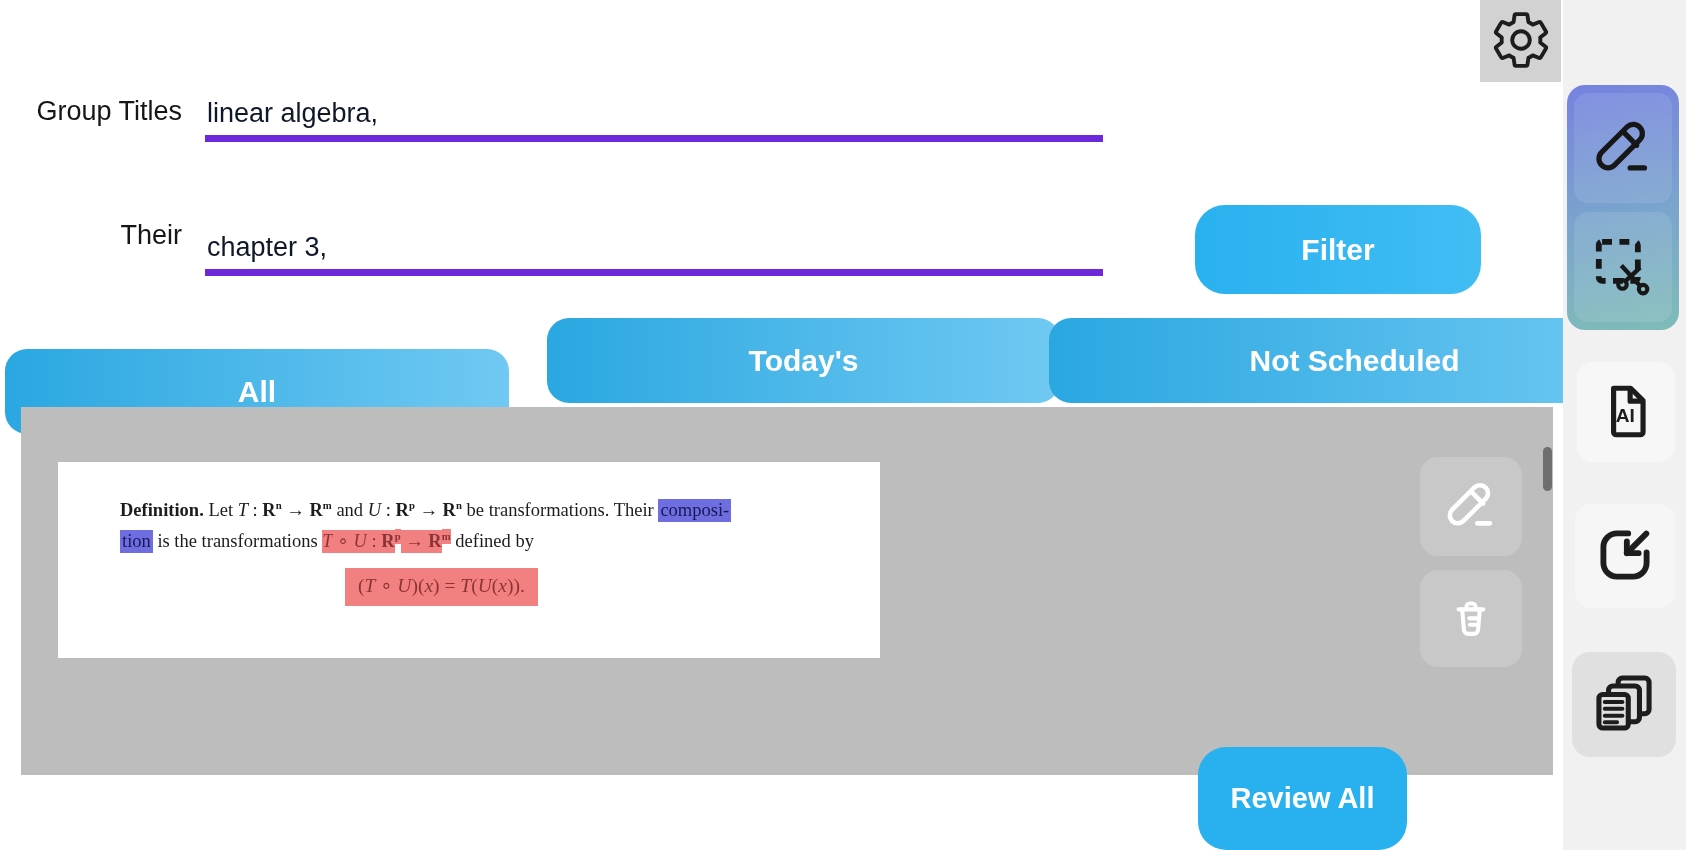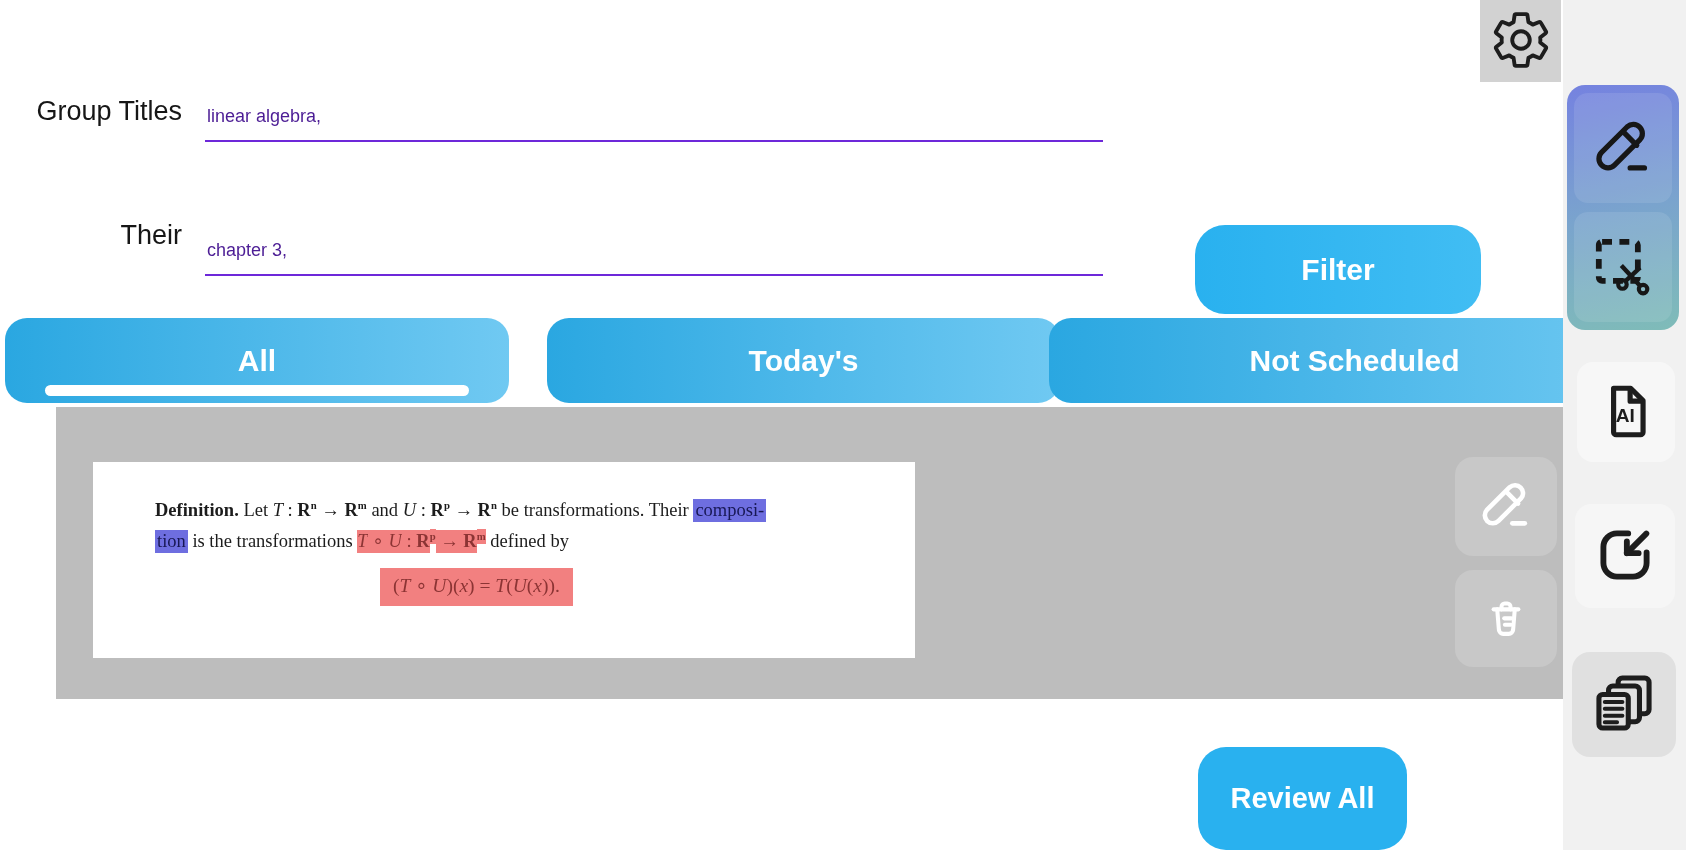--- a/index.html
+++ b/index.html
@@ -5,43 +5,43 @@
   html,body{margin:0;padding:0;}
   body{width:1686px;height:850px;font-family:"Liberation Sans",sans-serif;}
   .screen{position:relative;width:1686px;height:850px;background:#ffffff;overflow:hidden;}
   button{border:none;padding:0;margin:0;background:none;font-family:inherit;cursor:pointer;}
 
   
   .form-label{position:absolute;left:20px;width:162px;text-align:right;font-size:27px;color:#161616;line-height:34px;}
   .gt-label{top:94px;}
   .tags-label{top:218px;}
   .field{position:absolute;left:205px;width:898px;height:56px;background:transparent;border:none;outline:none;
-         border-bottom:2px solid #6d28d9;font-size:18px;color:#4c1d95;padding:6px 2px 0 2px;box-sizing:border-box;
+         border-bottom:7px solid #6d28d9;font-size:27px;color:#0f172a;padding:6px 2px 0 2px;box-sizing:border-box;
          font-family:"Liberation Sans",sans-serif;}
   .gt-field{top:86px;}
   .tags-field{top:220px;}
 
-  .filter-btn{position:absolute;left:1195px;top:225px;width:286px;height:89px;border-radius:30px;
+  .filter-btn{position:absolute;left:1195px;top:205px;width:286px;height:89px;border-radius:30px;
       background:linear-gradient(90deg,var(--accent-blue,#29b1ef),var(--accent-blue-light,#41bdf3));
       color:#fff;font-weight:bold;font-size:30px;}
 
   .gear-btn{position:absolute;left:1480px;top:0;width:81px;height:82px;background:#d2d2d2;
       display:flex;align-items:center;justify-content:center;}
 
   
   .tab{position:absolute;top:318px;height:85px;border-radius:22px;
       background:linear-gradient(90deg,var(--tab-grad-a,#2aa7e1),var(--tab-grad-b,#70c9f2));
       color:#fff;font-weight:bold;font-size:30px;display:flex;align-items:center;justify-content:center;}
-  .tab-all{left:5px;width:504px;}
+  .tab-all{left:5px;width:504px;margin-top:31px;}
   .tab-todays{left:547px;width:513px;}
   .tab-ns{left:1049px;width:611px;}
   .tab-underline{position:absolute;bottom:7px;left:8%;width:84%;height:11px;background:#fff;border-radius:6px;}
 
   
-  .content-area{position:absolute;left:21px;top:407px;width:1532px;height:292px;background:var(--content-bg,#bdbdbd);margin-left:35px;}
+  .content-area{position:absolute;left:21px;top:407px;width:1532px;height:368px;background:var(--content-bg,#bdbdbd);}
   .card{position:absolute;left:37px;top:55px;width:822px;height:196px;background:#ffffff;box-sizing:border-box;
         padding:30px 18px 0 62px;font-family:"Liberation Serif",serif;font-size:18.5px;line-height:26px;color:#1c1c1c;}
   .card-line{white-space:nowrap;}
   .b{font-weight:bold;}
   .i{font-style:italic;}
   .sup{font-size:.58em;vertical-align:super;font-weight:bold;}
   .hb{background:var(--hl-blue,#6e6ee0);color:var(--hl-blue-text,#181855);padding:1px 2px 2px;}
   .hr{background:var(--hl-red,#f28080);color:var(--hl-red-text,#8c3434);padding:1px 0 2px;}
   .formula-row{margin-top:14px;padding-left:225px;}
   .formula-box{display:inline-block;background:var(--hl-red,#f28080);color:var(--hl-red-text,#8c3434);

